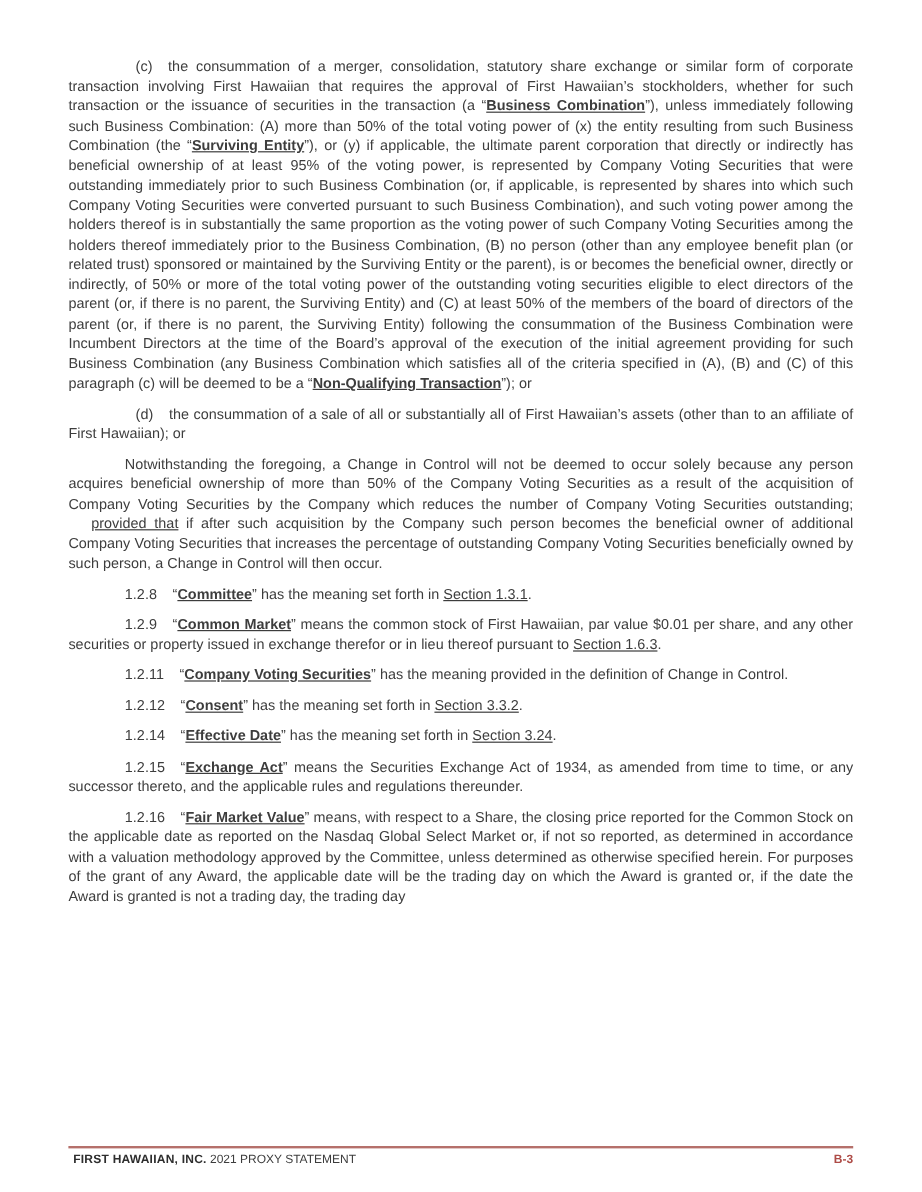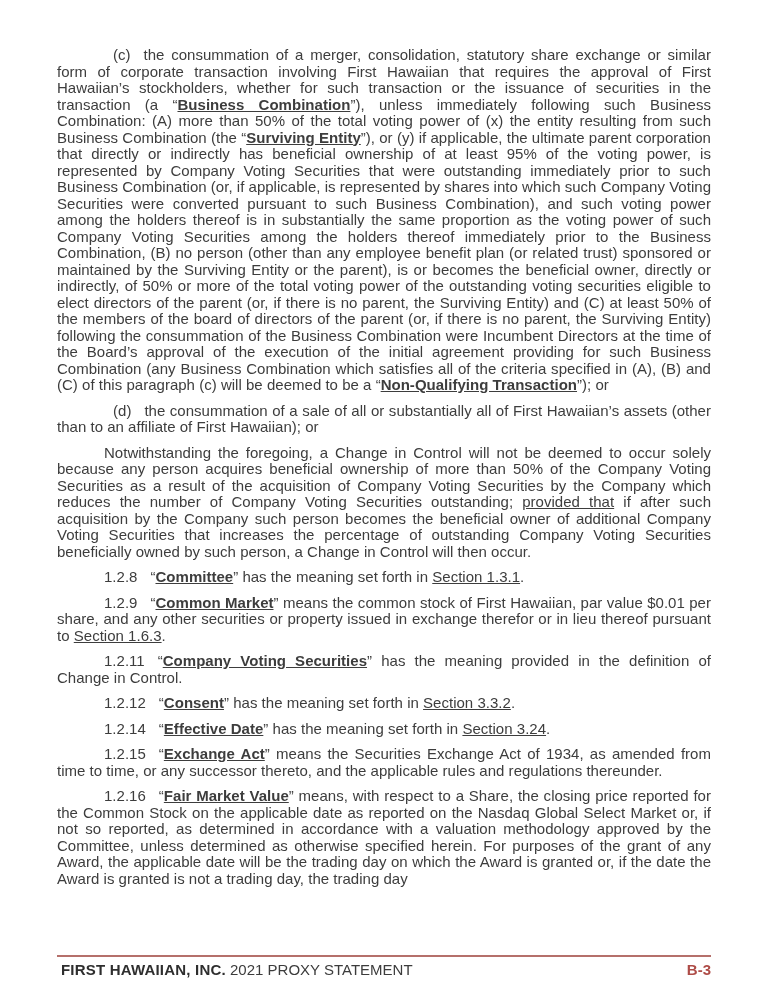--- a/index.html
+++ b/index.html
@@ -4,36 +4,36 @@
 <style>
   html,body { margin:0; padding:0; }
   body {
     width:768px; height:993px; position:relative; background:#ffffff;
     font-family:"Liberation Sans", sans-serif; color:#3d3d3d; overflow:hidden;
   }
   .doc {
     position:absolute; left:57px; right:57px; top:47px;
   }
   p.para {
-    margin:0 0 9px 0; font-size:15px; line-height:16.5px;
+    margin:0 0 9px 0; font-size:12px; line-height:16.5px;
     text-align:justify; letter-spacing:0.02px;
   }
   p.clause { text-indent:56px; }
   p.definition, p.body { text-indent:47px; }
   .gap { display:inline-block; width:13px; }
   .bu { font-weight:700; text-decoration:underline; }
-  .u { text-decoration:underline; }
+  .u { text-decoration:underline;margin-left:19px; }
   .link { text-decoration:underline; cursor:pointer; }
   .footer {
     position:absolute; left:57px; right:57px; top:955px;
   }
   .footer-rule { border-top:2px solid #b5706b; height:0; }
   .footer-row {
     display:flex; justify-content:space-between; align-items:baseline;
-    padding-top:4px; font-size:15px;
+    padding-top:4px; font-size:10px;
   }
   .footer-left { color:#2e2e2e; padding-left:4px; }
   .company { font-weight:700; letter-spacing:0.2px; }
   .statement { color:#3c3c3c; }
   .pagenum { color:#ae4c47; font-weight:700;text-align:center; }
 </style>
 </head>
 <body>
 
 <div class="doc">

